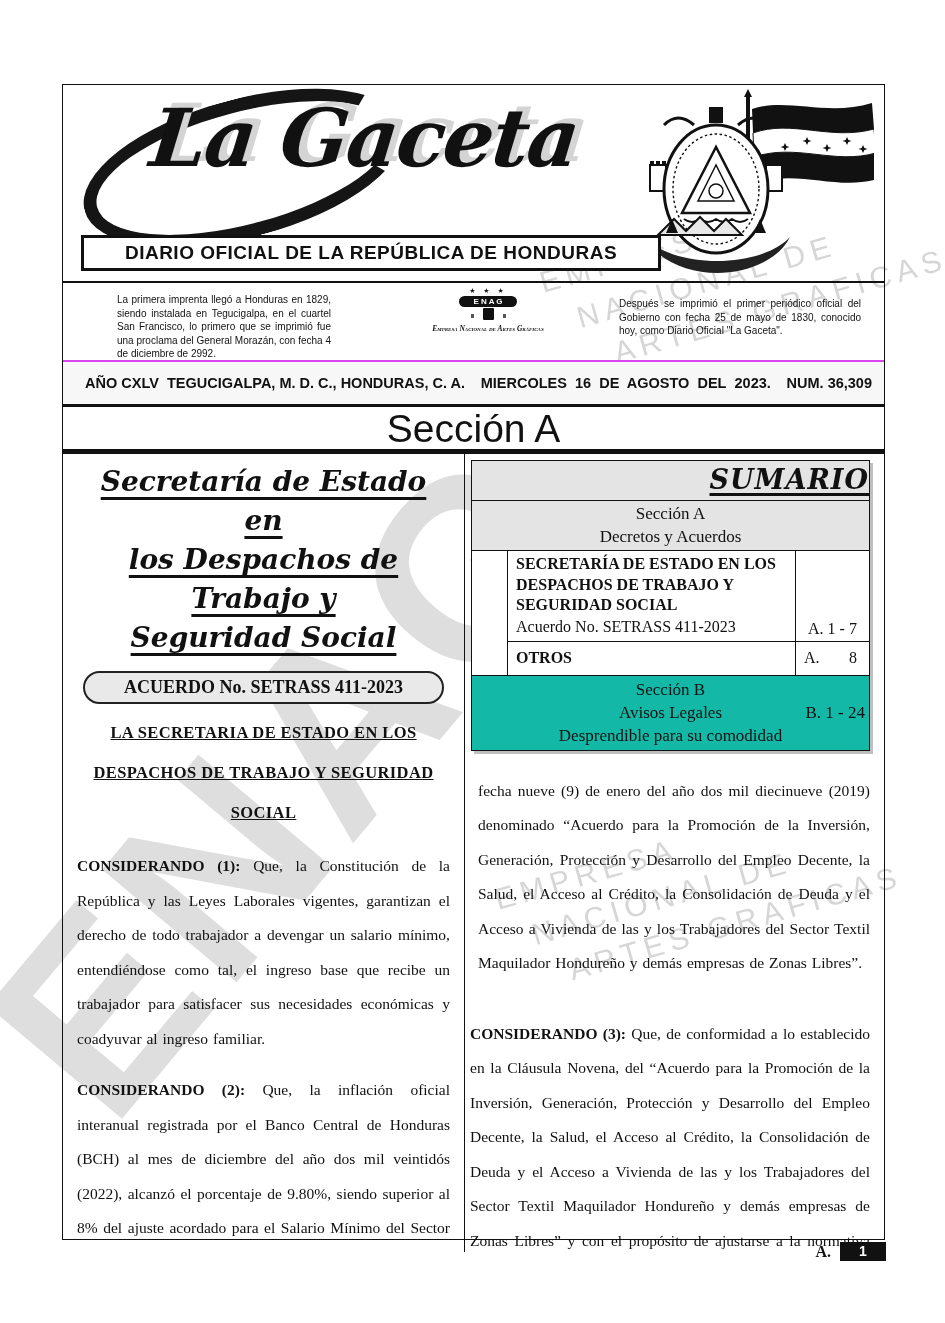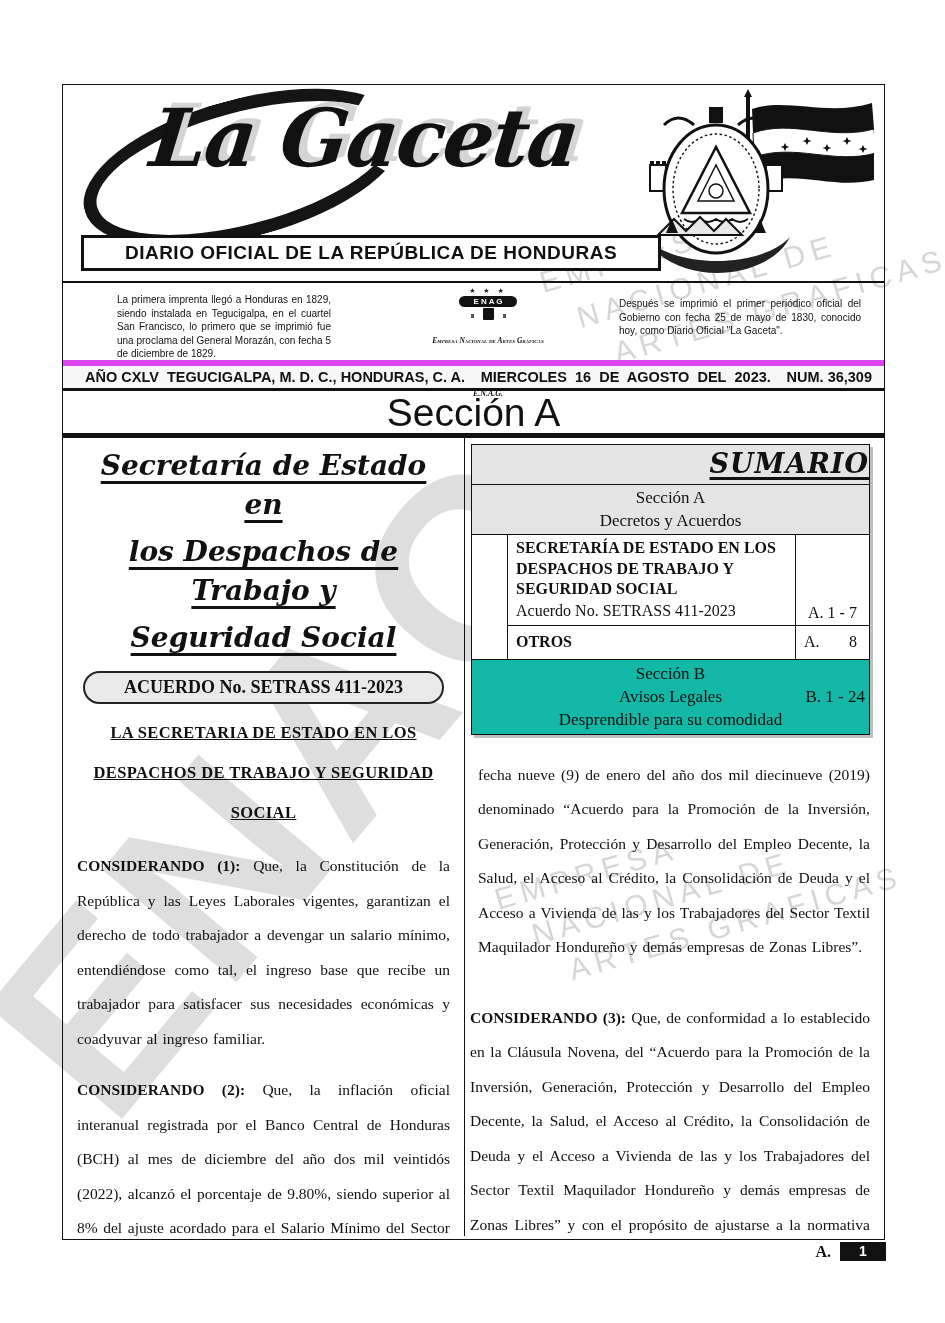--- a/index.html
+++ b/index.html
@@ -59,26 +59,26 @@
   .note.right { left:556px; top:14px; width:242px; }
   .enag-logo { position:absolute; left:360px; top:4px; width:130px; text-align:center; }
   .enag-stars { font-size:7px; letter-spacing:3px; color:#111; line-height:8px; }
   .enag-banner {
     margin:1px auto 1px auto; width:58px; background:#111; color:#fff; border-radius:6px;
     font-family:"Liberation Sans", sans-serif; font-size:8px; font-weight:bold; line-height:11px;
   }
   .enag-book { margin:0 auto; width:11px; height:12px; background:#111; border-radius:1px;
     box-shadow:-16px 2px 0 -4px #555, 16px 2px 0 -4px #555; }
   .enag-name { font-family:"Liberation Serif", serif; font-style:italic; font-weight:bold;
-    font-size:7.5px; font-variant:small-caps; margin-top:16px; white-space:nowrap; }
+    font-size:7.5px; font-variant:small-caps; margin-top:4px; white-space:nowrap; }
   .enag-abbr { font-family:"Liberation Serif", serif; font-style:italic; font-weight:bold; font-size:8px;margin-top:44px; }
 
   
   .datebar {
-    position:relative; height:31px; border-top:6px solid #d946ef; border-bottom:3px solid #111;
+    position:relative; height:47px; border-top:2px solid #d946ef; border-bottom:3px solid #111;
     background:#f7f7f7; display:flex; align-items:center; justify-content:space-between;
     padding:0 12px 0 22px; font-family:"Liberation Sans", sans-serif; font-weight:bold;
     font-size:14.5px; letter-spacing:0; white-space:nowrap;
   }
 
   
   .seccion {
     height:47px; border-bottom:5px solid #111; text-align:center;
     font-family:"Liberation Sans", sans-serif; font-size:39px; line-height:44px;
   }
@@ -87,21 +87,21 @@
   .body { position:relative; display:flex; height:798px; overflow:hidden; }
   .col-left  { width:419px; border-right:1px solid #111; padding:0 14px; }
   .col-right { flex:1; padding:0 14px 0 5px; }
 
   .lc-heading {
     margin-top:8px; text-align:center;
     font-family:"DejaVu Serif", serif; font-style:italic; font-weight:bold;
     font-size:28px; line-height:39px;
     text-decoration:underline; text-decoration-thickness:2.5px; text-underline-offset:6px;
   }
-  .lc-heading span { display:block;margin-top:8px; }
+  .lc-heading span { display:block; }
   .pill {
     margin:14px 6px 0 6px; border:2px solid #222; border-radius:17px; background:#e9e9e9;
     text-align:center; font-weight:bold; font-size:18px; line-height:29px; height:33px;
   }
   .subhead { margin-top:9px; text-align:center; font-weight:bold; font-size:16.5px;
     line-height:40px; letter-spacing:.4px;text-decoration:underline; }
   .subhead span { display:block; }
 
   .body-p { font-size:15.5px; line-height:34.5px; text-align:justify; word-spacing:1px; }
   .body-p.cont { text-align-last:justify; }
@@ -216,21 +216,21 @@
           <path d="M22,150 C52,182 138,182 168,150 C156,174 124,186 95,186 C66,186 36,174 22,150 Z" fill="#222"></path>
           <polygon points="44,146 50,132 56,146" fill="#111"></polygon>
           <polygon points="132,146 138,132 144,146" fill="#111"></polygon>
         </g>
       </svg>
 
       <div class="diario">DIARIO OFICIAL DE LA REPÚBLICA DE HONDURAS</div>
     </div>
 
     <div class="notes-row">
-      <p class="note left">La primera imprenta llegó a Honduras en 1829, siendo instalada en Tegucigalpa, en el cuartel San Francisco, lo primero que se imprimió fue una proclama del General Morazán, con fecha 5 de diciembre de 1829.</p>
+      <p class="note left">La primera imprenta llegó a Honduras en 1829, siendo instalada en Tegucigalpa, en el cuartel San Francisco, lo primero que se imprimió fue una proclama del General Morazán, con fecha 4 de diciembre de 2992.</p>
       <div class="enag-logo">
         <div class="enag-stars">★ ★ ★</div>
         <div class="enag-banner">E N A G</div>
         <div class="enag-book"></div>
         <div class="enag-name">Empresa Nacional de Artes Gráficas</div>
         <div class="enag-abbr">E.N.A.G.</div>
       </div>
       <p class="note right">Después se imprimió el primer periódico oficial del Gobierno con fecha 25 de mayo de 1830, conocido hoy, como Diario Oficial "La Gaceta".</p>
     </div>
 

